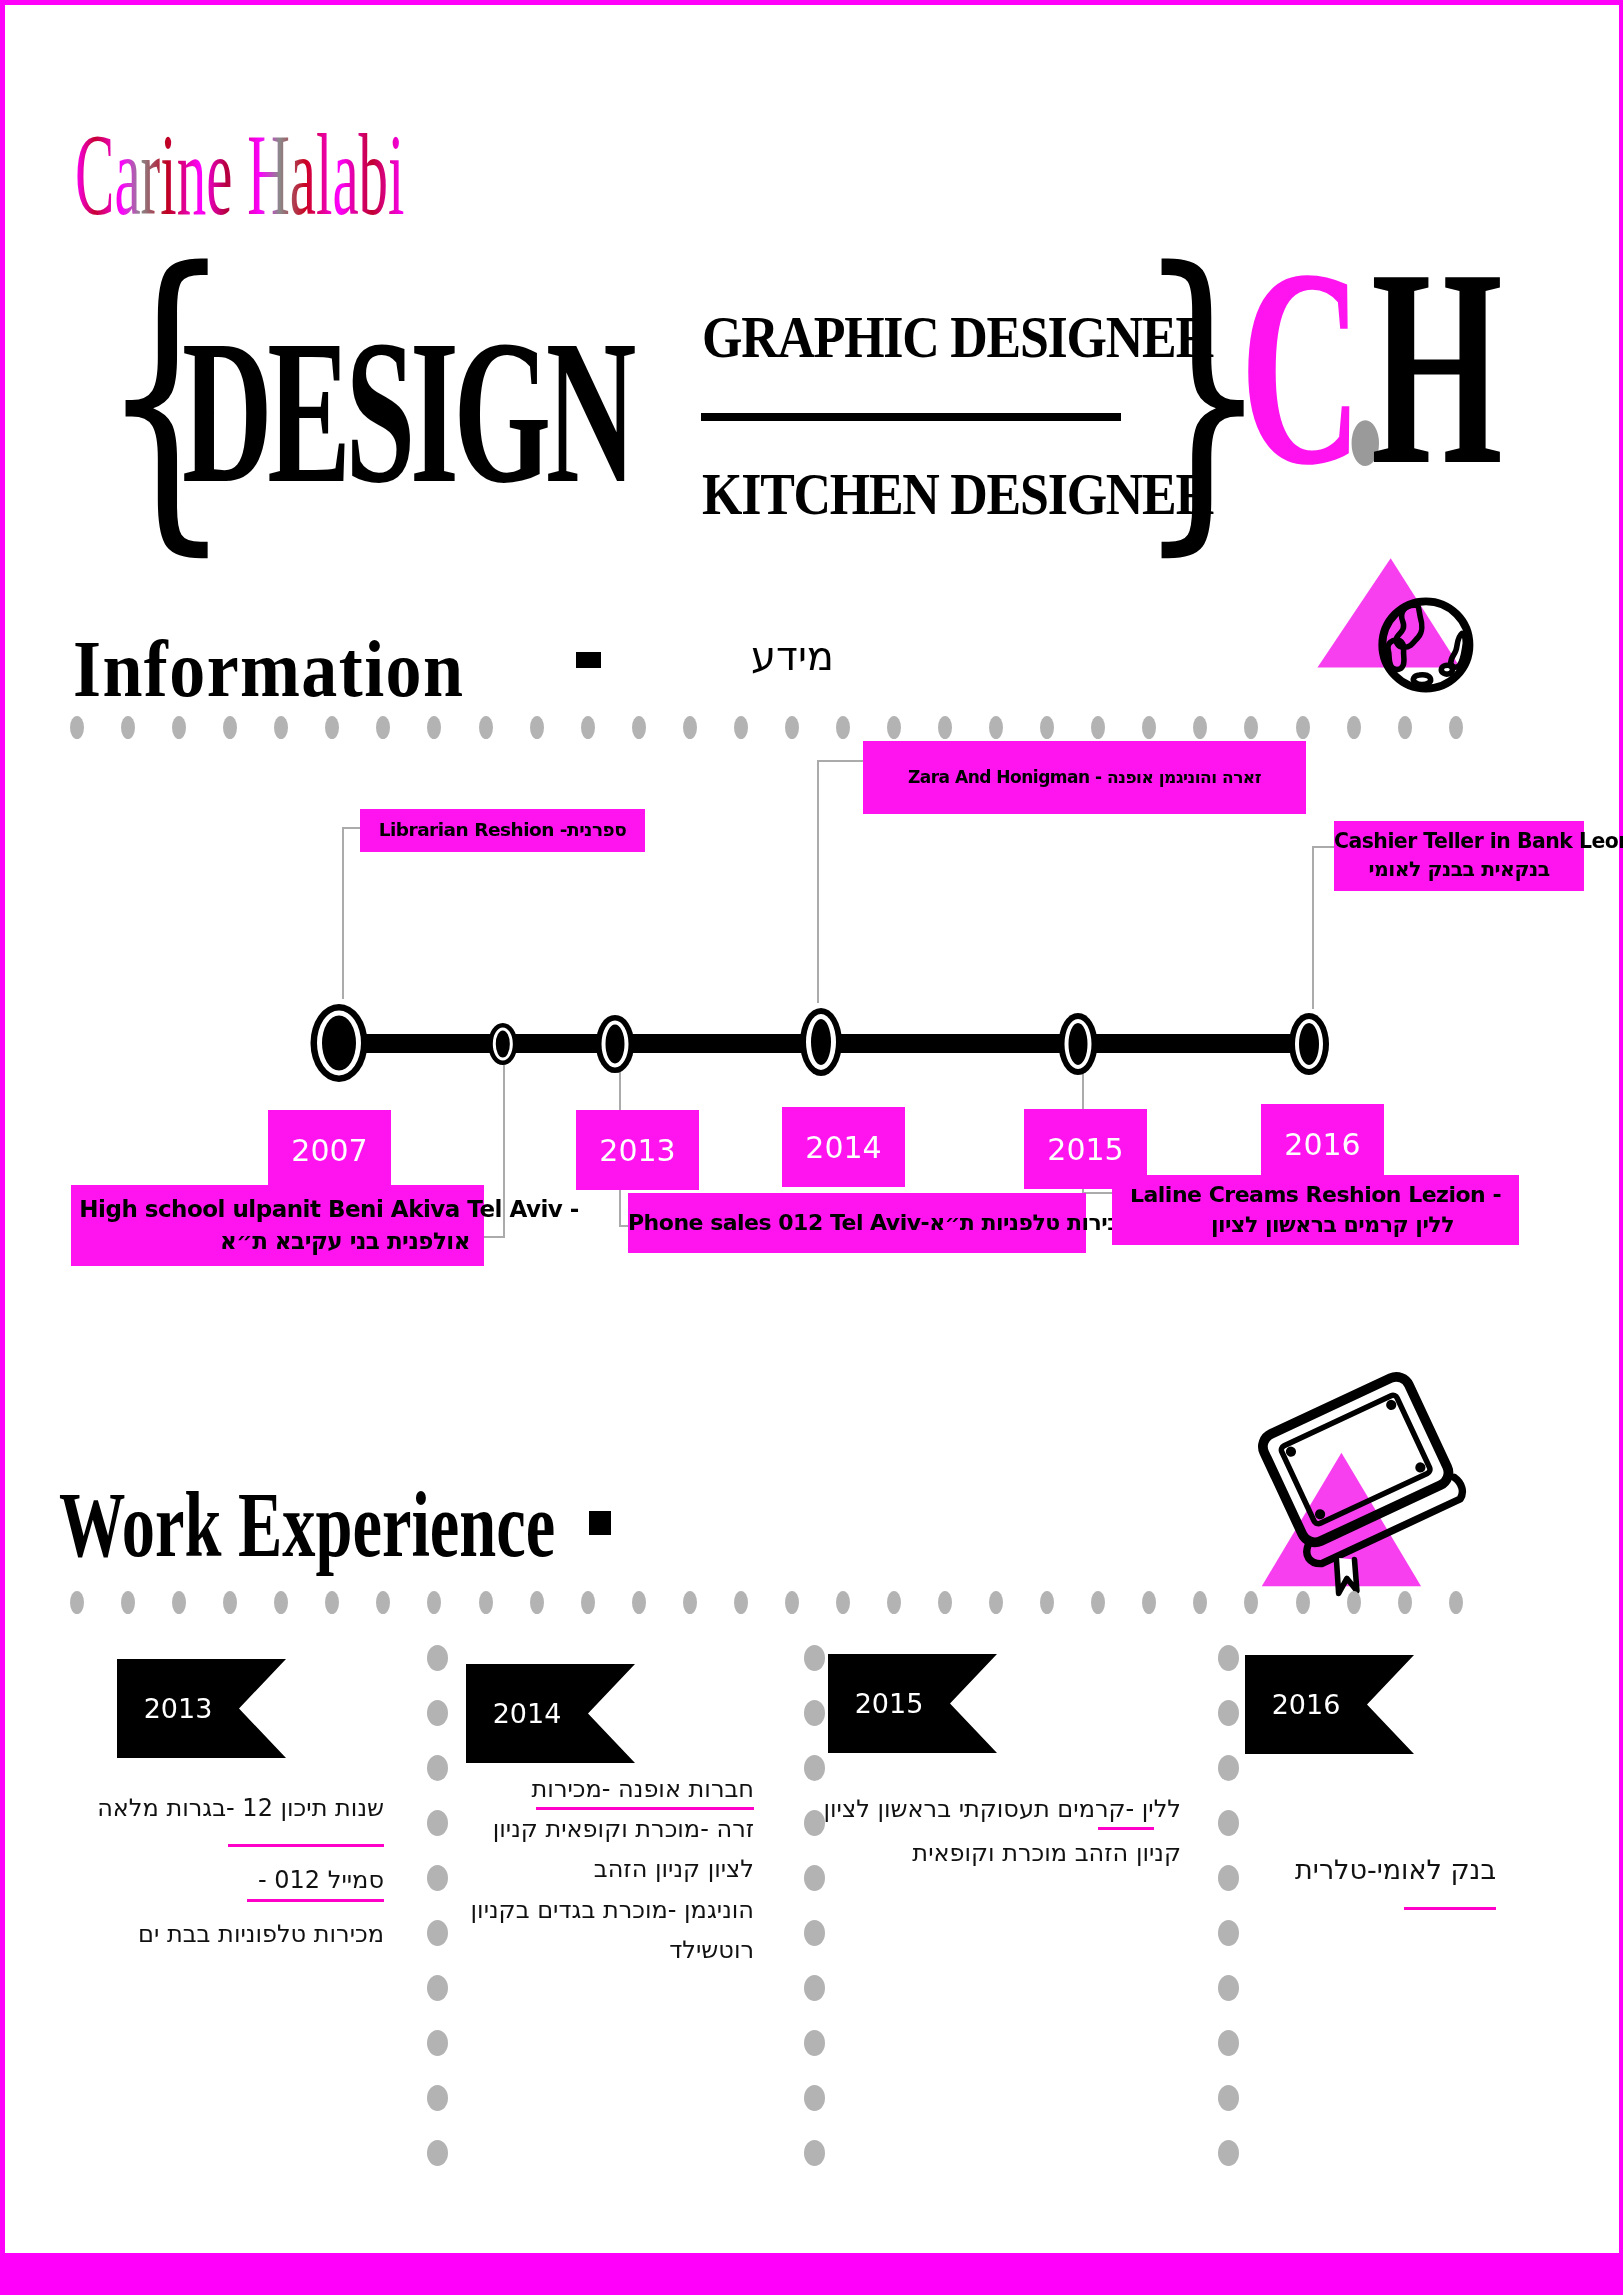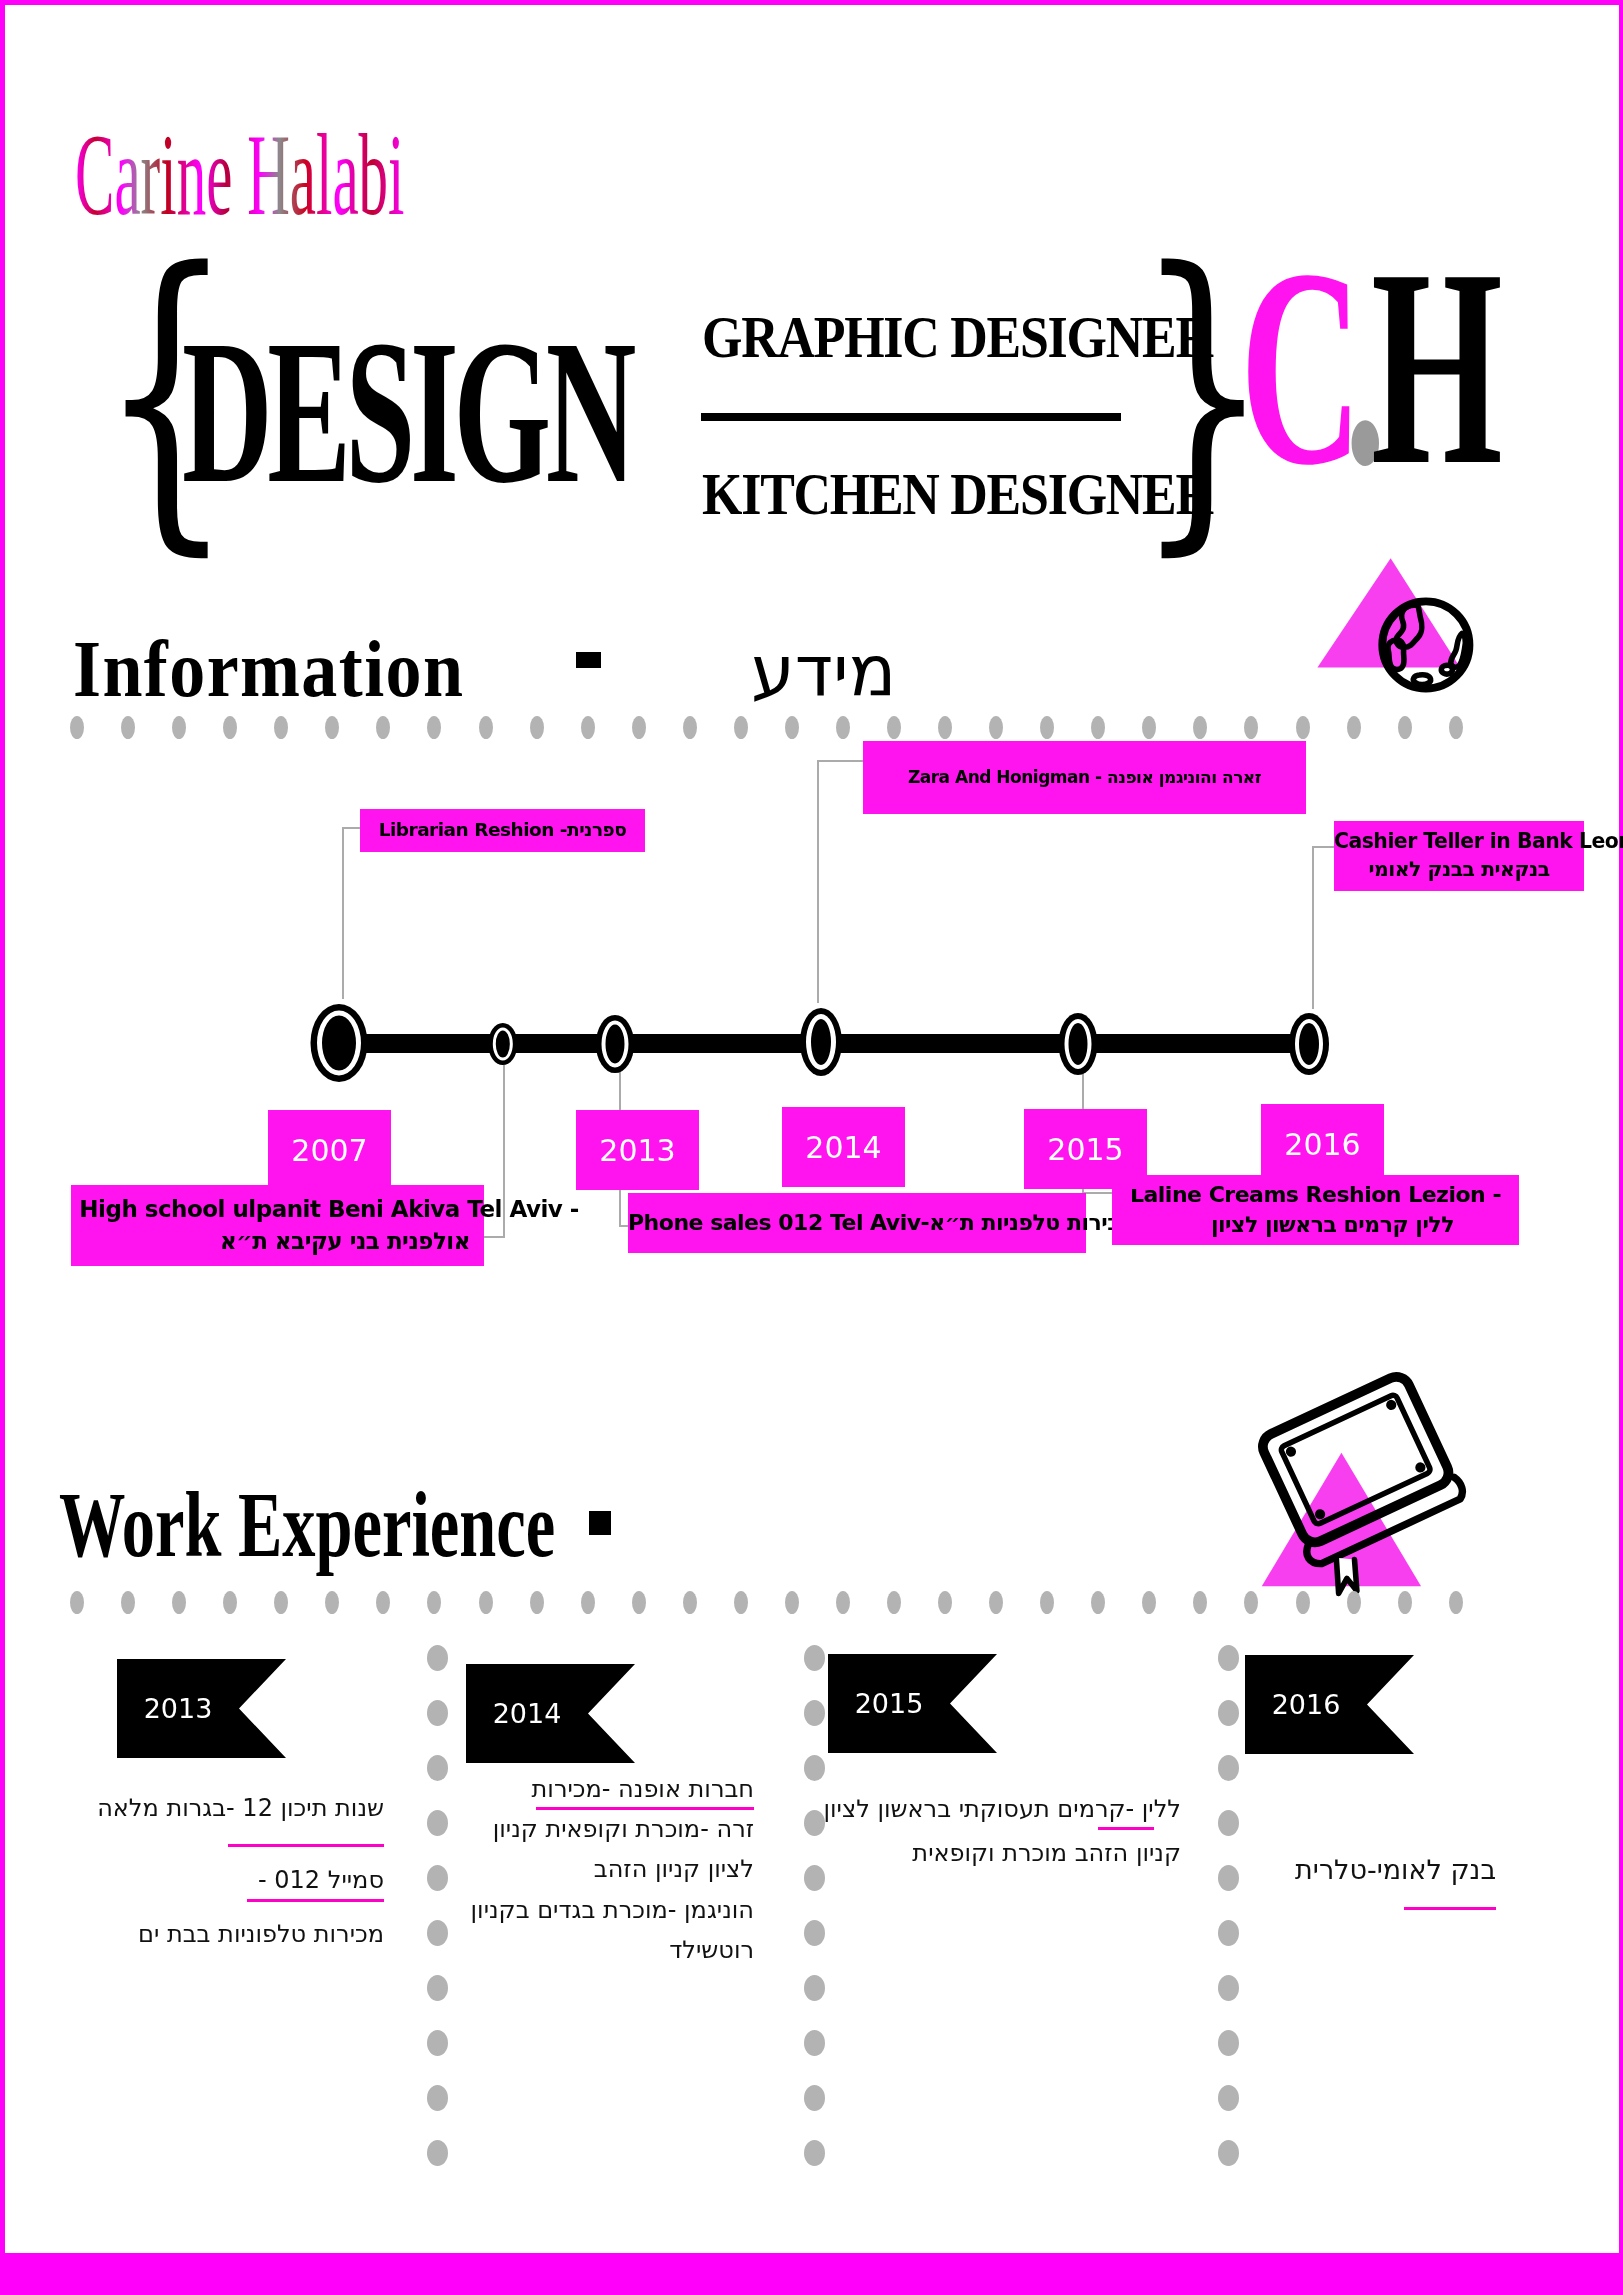--- a/index.html
+++ b/index.html
@@ -36,21 +36,21 @@
   #monogram{left:1240px;top:250px;font-family:"Liberation Serif",serif;font-weight:bold;font-size:282px;
             line-height:0.83;letter-spacing:-11.6px;white-space:nowrap;transform:scaleX(0.60);transform-origin:0 0}
   #monogram .c{color:var(--magenta)}
   #monogram .dot{color:#9a9a9a;margin:0 -14px 0 -18.5px}
   #monogram .h{color:#000}
 
   
   .sec-title{position:absolute;font-family:"Liberation Serif",serif;font-weight:bold;line-height:1;white-space:nowrap}
   #info-title{left:73px;top:629px;font-size:72px;letter-spacing:1.4px;transform:scaleY(1.12);transform-origin:0 0}
   #info-dash{left:576px;top:652px;width:25px;height:15.7px;background:#000}
-  #info-title-he{left:751px;top:636px;font-size:70px;font-family:"DejaVu Sans",sans-serif;font-weight:normal}
+  #info-title-he{left:751px;top:636px;font-size:40px;font-family:"DejaVu Sans",sans-serif;font-weight:normal}
   #work-title{left:59px;top:1479px;font-size:81px;transform:scale(0.82,1.15);transform-origin:0 0}
   #work-dash{left:589px;top:1511px;width:22px;height:24px;background:#000}
   #work-title-he{left:634px;top:1487px;font-size:58px;font-family:"DejaVu Sans",sans-serif;font-weight:normal}
 
   
   .dots-row{position:absolute;display:flex;justify-content:space-between}
   #info-dots{left:70px;top:716px;width:1393px;height:23px}
   #work-dots{left:70px;top:1591px;width:1393px;height:24px}
   .dots-row .dot{width:14px;height:23px;border-radius:50%;background:var(--gray_dot);flex:0 0 auto}
   .dots-col{position:absolute;display:flex;flex-direction:column;align-items:center}

